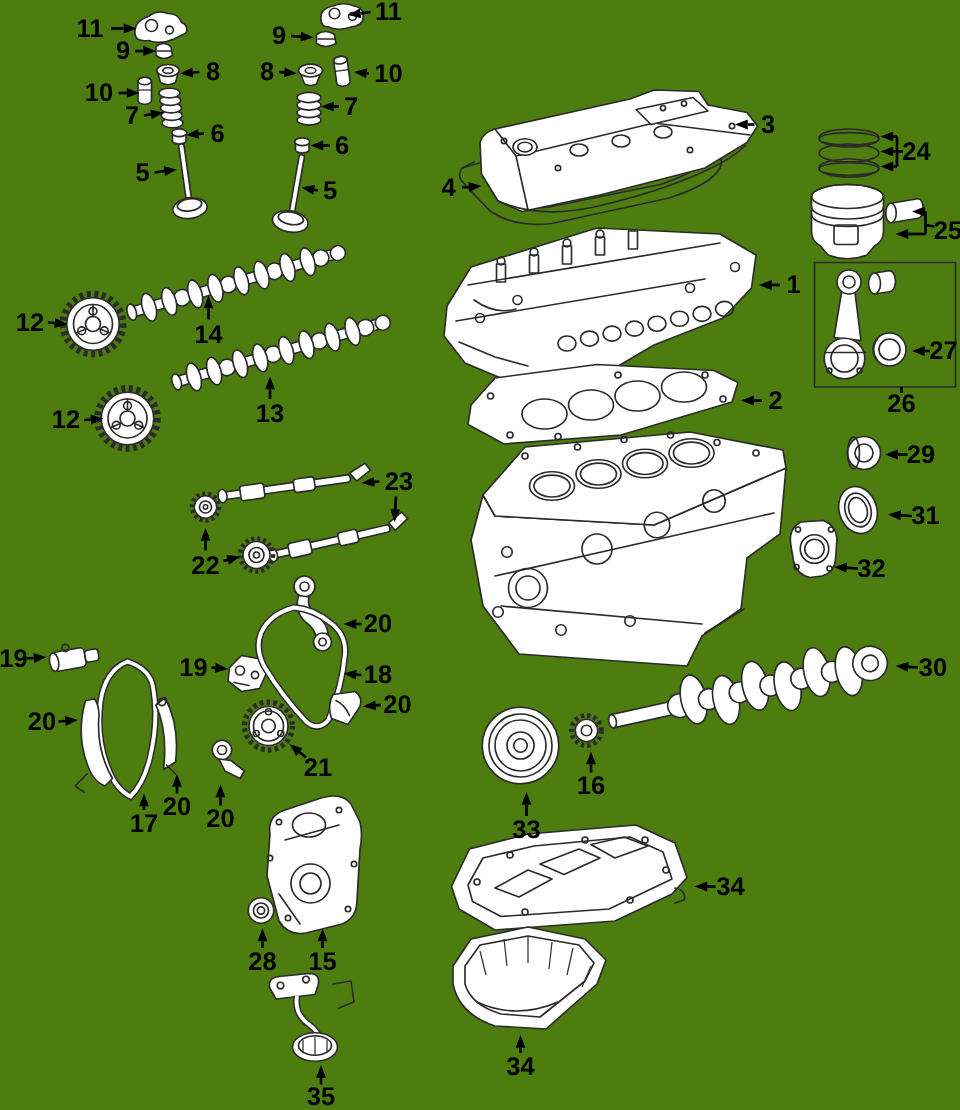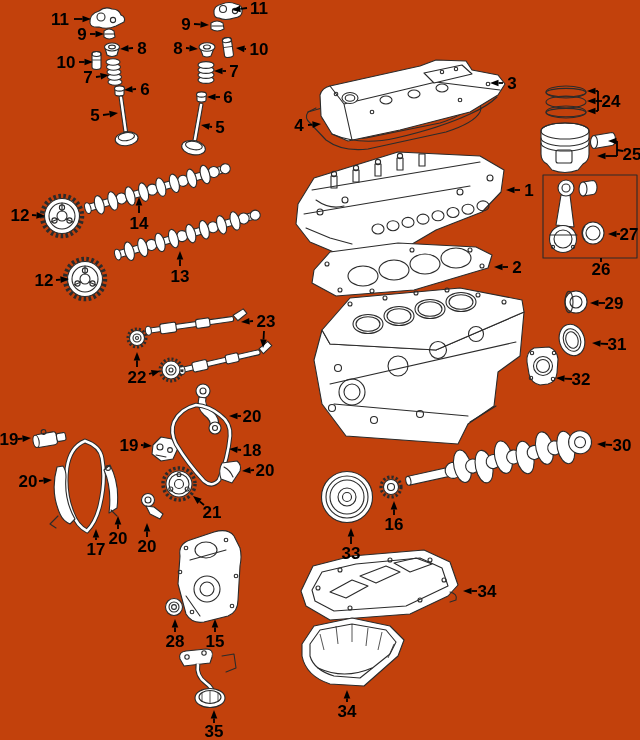--- a/index.html
+++ b/index.html
@@ -1,16 +1,16 @@
 <!DOCTYPE html>
 <html><head>
 <meta charset="utf-8">
 <style>
   html,body{margin:0;padding:0;background:#fff;}
-  .stage{position:relative;width:640px;height:740px;background:#c2410c;overflow:hidden;text-align:right;}
+  .stage{position:relative;width:640px;height:740px;background:#4d7c0f;overflow:hidden;text-align:right;}
   svg{position:absolute;left:0;top:0;}
   .fw{fill:#fff;stroke:#2b2b2b;stroke-width:1.1;stroke-linejoin:round;stroke-linecap:round;}
   .ln{fill:none;stroke:#2b2b2b;stroke-width:1.1;stroke-linejoin:round;stroke-linecap:round;}
   .thin{fill:none;stroke:#2b2b2b;stroke-width:.8;}
   .chain-o{fill:none;stroke:#2b2b2b;stroke-width:4.6;}
   .chain-i{fill:none;stroke:#fff;stroke-width:2.6;}
   .teeth{fill:none;stroke:#2b2b2b;}
   .callout-line{stroke:#000;stroke-width:1.8;fill:none;}
   .callout-head{fill:#000;stroke:none;}
   text.callout{font-family:"Liberation Sans",sans-serif;font-weight:bold;font-size:17px;fill:#000;cursor:pointer;}

